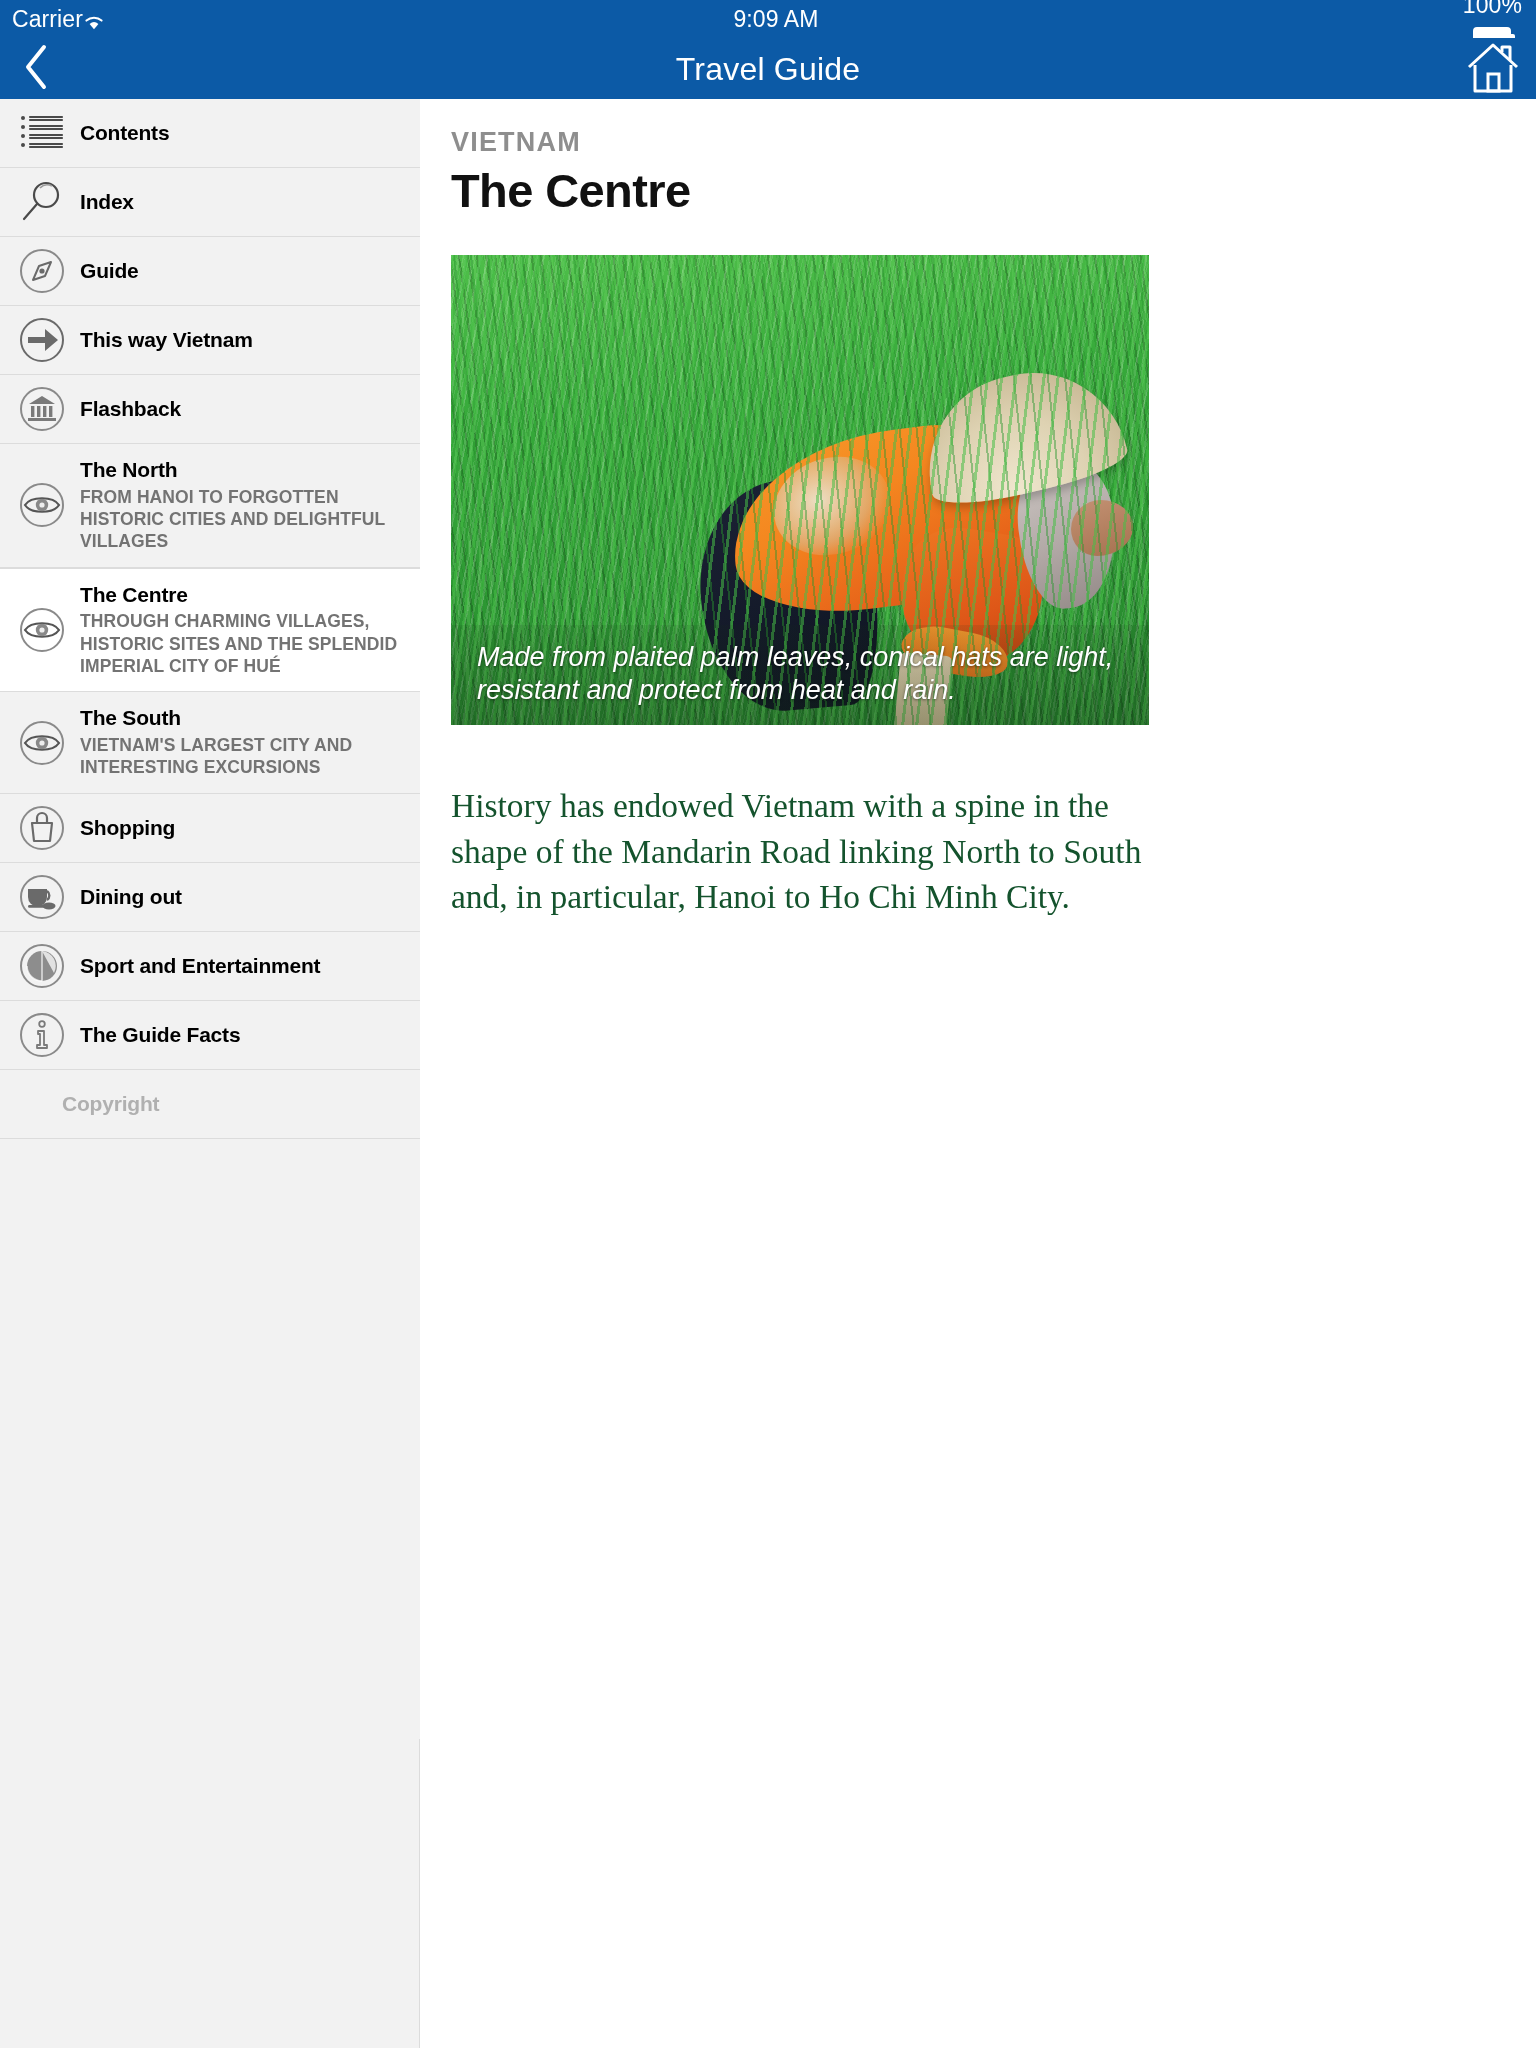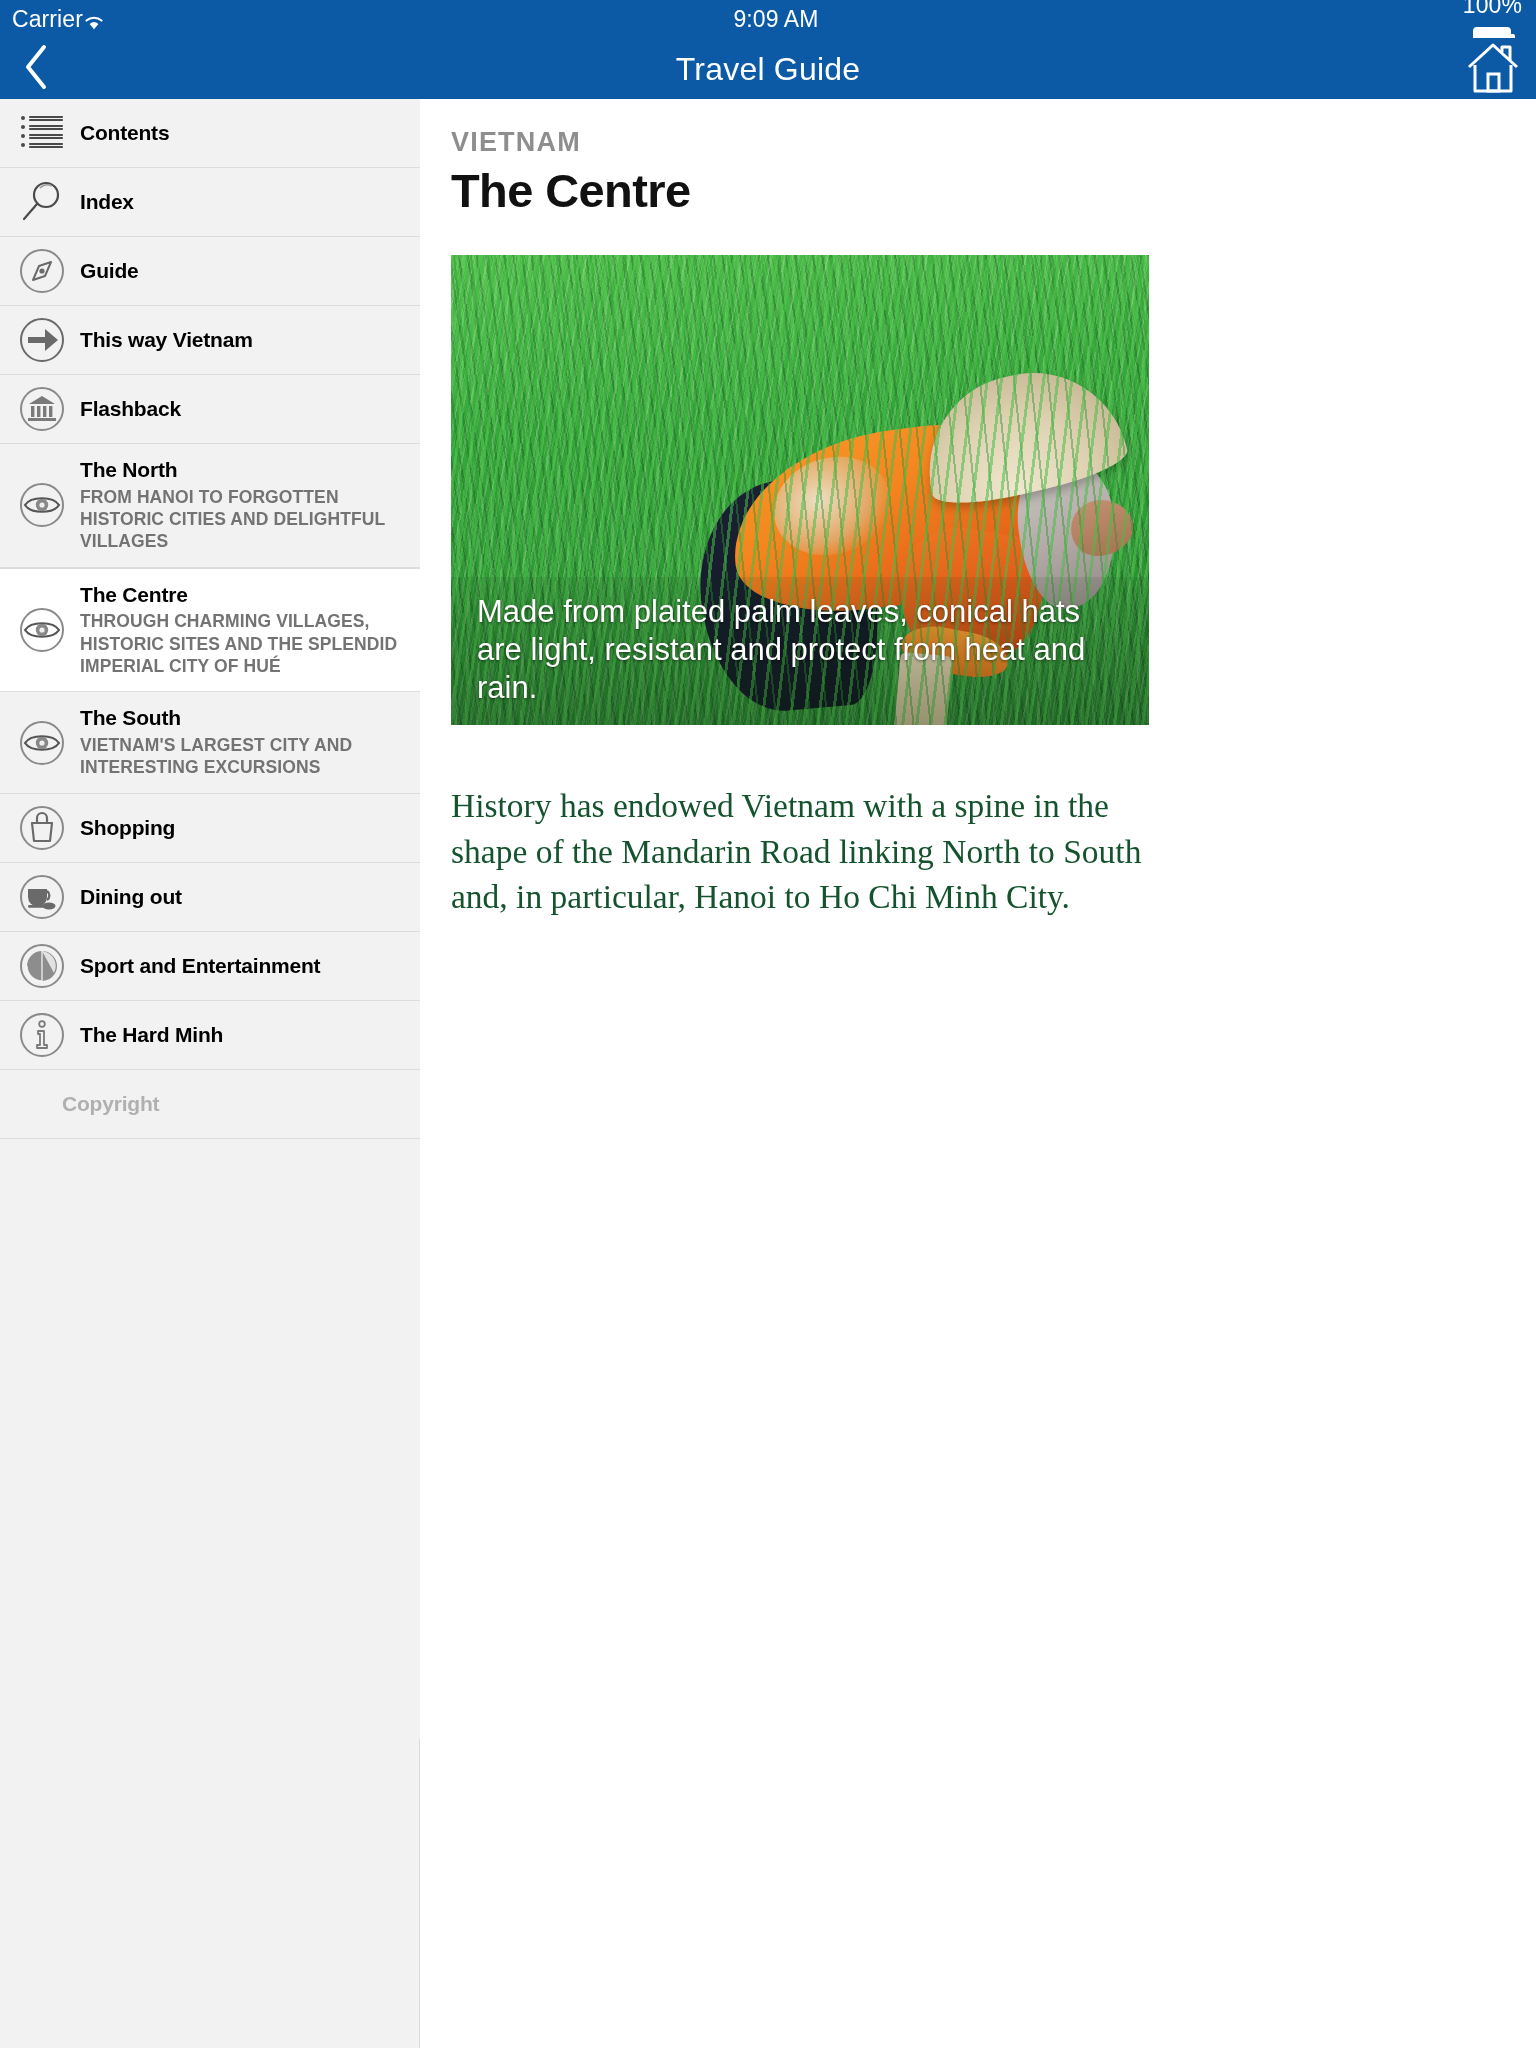--- a/index.html
+++ b/index.html
@@ -194,21 +194,21 @@
   }
   .fore-grass {
     position:absolute; inset:0;
     background:
       repeating-linear-gradient(97deg, rgba(70,190,70,.55) 0 3px, rgba(0,0,0,0) 3px 14px),
       repeating-linear-gradient(84deg, rgba(40,150,45,.45) 0 2px, rgba(0,0,0,0) 2px 17px);
   }
   .caption {
     position:absolute; left:0; bottom:0; width:100%;
     padding:16px 26px 18px 26px;
-    color:#ffffff; font-size:31px; line-height:1.22;
+    color:#ffffff; font-style:italic; font-size:27px; line-height:1.22;
     background:linear-gradient(180deg, rgba(20,45,20,.10) 0%, rgba(20,45,20,.30) 100%);
     text-shadow:0 1px 3px rgba(0,0,0,.55);
   }
   .bodytext {
     margin-top:58px; width:700px;
     font-family:"Liberation Serif", serif;
     font-size:33.5px; line-height:1.37; color:#14532d;
   }
 </style>
 </head>
@@ -433,21 +433,21 @@
 
         <div class="row simple">
           <div class="row-icon">
             <svg width="48" height="48" viewBox="0 0 48 48">
               <circle cx="24" cy="24" r="21" stroke="#8a8a8a" stroke-width="2" fill="none"></circle>
               <circle cx="24" cy="13" r="2.8" stroke="#7a7a7a" stroke-width="1.8" fill="none"></circle>
               <path d="M20 20 L26 20 L26 34 L29 34 L29 37 L19 37 L19 34 L22 34 L22 23 L20 23 Z" stroke="#7a7a7a" stroke-width="1.8" fill="none" stroke-linejoin="round"></path>
             </svg>
           </div>
           <div class="row-text">
-            <div class="row-title">The Hard Minh</div>
+            <div class="row-title">The Guide Facts</div>
           </div>
         </div>
 
         <div class="row copyright">
           <div class="row-text">
             <div class="row-title muted">Copyright</div>
           </div>
         </div>
 
         <div class="sidebar-filler"></div>

